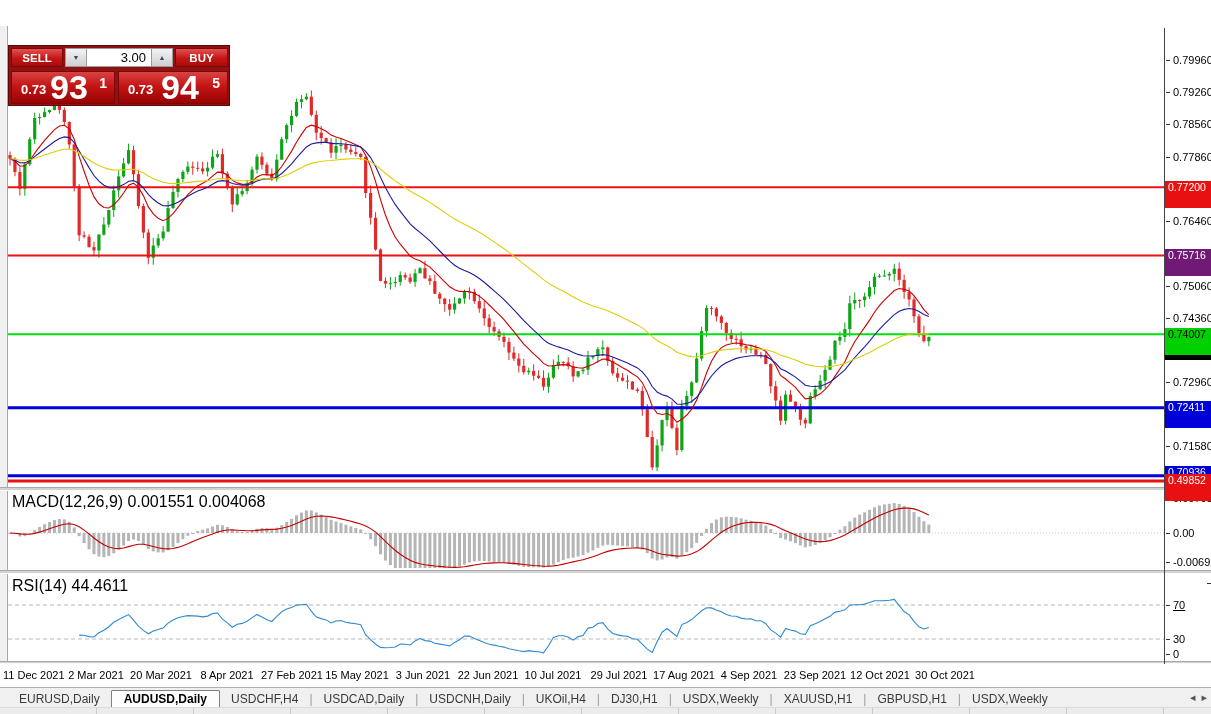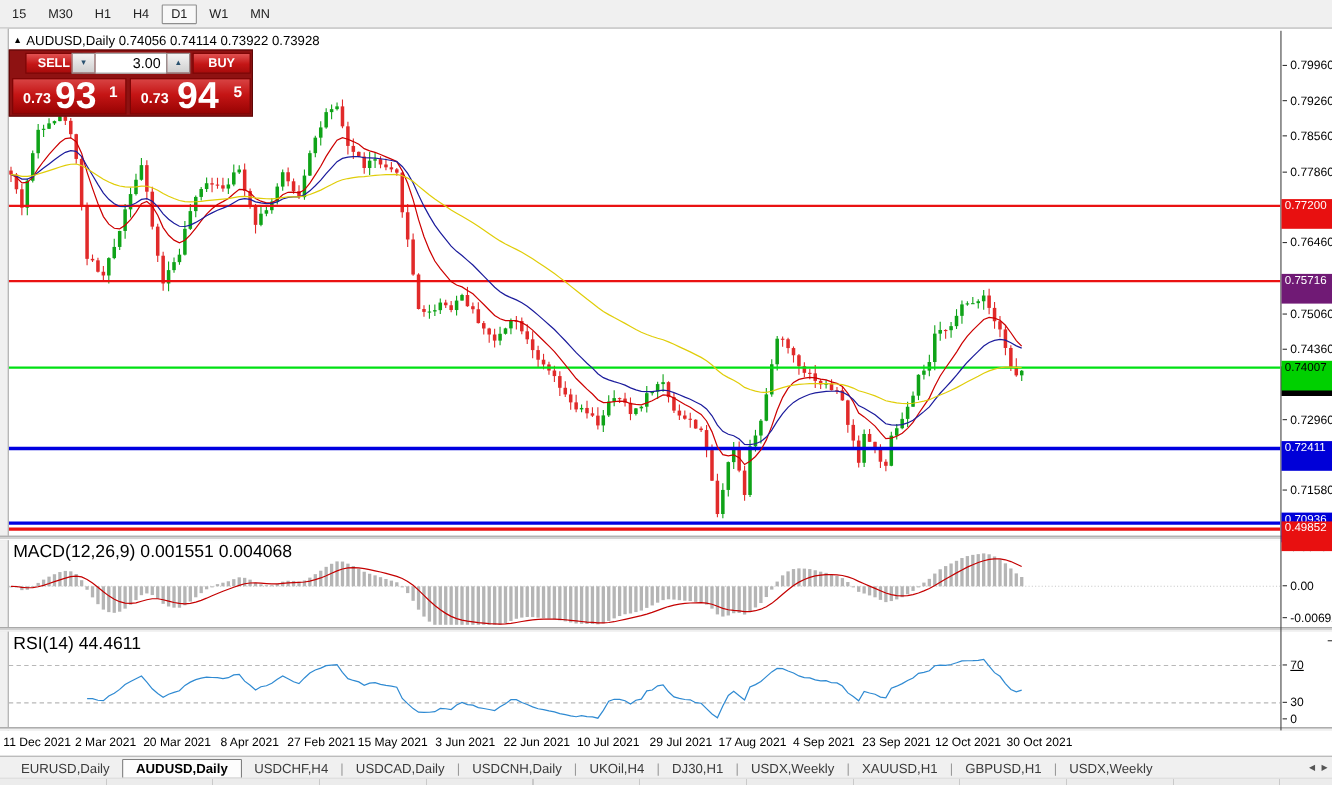--- a/index.html
+++ b/index.html
@@ -15,21 +15,21 @@
   #axis-vline{position:absolute;left:1164px;top:28px;width:1px;height:636px;background:#444;}
   .sep{position:absolute;left:0;width:1211px;background:#d2d2d2;border-top:1px solid #a9a9a9;border-bottom:1px solid #fbfbfb;box-sizing:border-box;}
   
   #chart-header{position:absolute;left:12px;top:30px;font-size:12px;color:#000;white-space:nowrap;}
   #chart-header .arr{font-size:8px;vertical-align:2px;margin-right:4px;}
   
   #trade-panel{position:absolute;left:8px;top:45px;width:222px;height:61px;background:#8e1212;border:1px solid #5e0707;box-sizing:border-box;}
   .tp-row1{position:absolute;left:0;top:0;width:100%;height:24px;}
   .tp-sell,.tp-buy{position:absolute;top:2px;height:19px;line-height:19px;text-align:center;color:#fff;font-size:11.5px;font-weight:600;
       background:linear-gradient(180deg,#e25252 0%,#c41616 55%,#a80c0c 100%);border:1px solid #7d0505;box-sizing:border-box;cursor:pointer;}
-  .tp-sell{left:14px;width:52px;}
+  .tp-sell{left:2px;width:52px;}
   .tp-buy{left:166px;width:53px;}
   #vol-spin{position:absolute;left:56px;top:2px;width:108px;height:19px;display:flex;}
   .spin-btn{width:22px;height:19px;background:linear-gradient(180deg,#f3f3f3,#cfcfcf);border:1px solid #9a9a9a;box-sizing:border-box;
       font-size:7px;color:#2a5270;text-align:center;line-height:17px;cursor:pointer;}
   #vol-input{width:64px;height:19px;border:1px solid #9a9a9a;border-left:none;border-right:none;box-sizing:border-box;
       font-family:inherit;font-size:13px;text-align:right;padding:0 5px 0 0;color:#000;background:#fff;}
   .tp-big{position:absolute;top:25px;height:33px;color:#fff;cursor:pointer;
       background:linear-gradient(180deg,#d84343 0%,#c51515 45%,#980303 100%);border:1px solid #7d0505;box-sizing:border-box;}
   #tp-big-sell{left:2px;width:104px;}
   #tp-big-buy{left:109px;width:110px;}
@@ -54,29 +54,20 @@
   #tab-strip{position:absolute;left:0;bottom:0;width:100%;height:6px;background:#ececec;
       background-image:repeating-linear-gradient(90deg,transparent 0px,transparent 96px,#c9c9c9 96px,#c9c9c9 97px);border-top:1px solid #dcdcdc;}
   #tab-nav{position:absolute;right:4px;top:3px;font-size:11px;color:#555;display:flex;gap:6px;}
   #tab-nav span{cursor:pointer;}
   svg{position:absolute;}
 </style>
 </head>
 <body>
 
 <div id="app">
-  <div id="tf-toolbar">
-      <div class="tf-btn">15</div>
-      <div class="tf-btn">M30</div>
-      <div class="tf-btn">H1</div>
-      <div class="tf-btn">H4</div>
-      <div class="tf-btn active">D1</div>
-      <div class="tf-btn">W1</div>
-      <div class="tf-btn">MN</div>
-    </div>
   <div id="left-gutter"></div>
 
   <svg id="main-svg" style="left:8px;top:28px" width="1156" height="459" viewBox="8 28 1156 459">
       <line x1="10" y1="151.5495010547863" x2="10" y2="165.41948344603736" stroke="#e12a2a" stroke-width="1"></line>
       <rect x="8.4" y="155.0597057898488" width="3.2" height="3.6848000000001093" fill="#e12a2a"></rect>
       <line x1="14.940000000000001" y1="157.3756779998883" x2="14.940000000000001" y2="176.18005293202134" stroke="#e12a2a" stroke-width="1"></line>
       <rect x="13.340000000000002" y="158.74450578984892" width="3.2" height="13.312222218359295" fill="#e12a2a"></rect>
       <line x1="19.880000000000003" y1="167.1648524189692" x2="19.880000000000003" y2="195.57365856416516" stroke="#e12a2a" stroke-width="1"></line>
       <rect x="18.28" y="172.0567280082082" width="3.2" height="16.740090964775646" fill="#e12a2a"></rect>
       <line x1="24.82" y1="162.34265940698435" x2="24.82" y2="195.70351605100024" stroke="#0fa318" stroke-width="1"></line>
@@ -647,23 +638,20 @@
       <rect x="922.4000000000001" y="521.2647929646782" width="3" height="11.735207035321764" fill="#b5b5b5"></rect>
       <rect x="927.34" y="524.548358805576" width="3" height="8.451641194424042" fill="#b5b5b5"></rect>
       <path d="M10.0 533.0 L14.9 533.2 L19.9 533.9 L24.8 534.3 L29.8 534.2 L34.7 533.4 L39.6 532.1 L44.6 530.5 L49.5 528.8 L54.5 527.1 L59.4 525.5 L64.3 524.2 L69.3 523.8 L74.2 524.5 L79.2 526.8 L84.1 530.1 L89.0 533.9 L94.0 538.0 L98.9 541.7 L103.9 544.8 L108.8 547.0 L113.7 548.3 L118.7 548.6 L123.6 548.0 L128.6 546.6 L133.5 545.2 L138.4 544.3 L143.4 544.3 L148.3 545.2 L153.3 546.5 L158.2 547.7 L163.1 548.6 L168.1 548.9 L173.0 548.5 L178.0 547.4 L182.9 545.8 L187.8 543.8 L192.8 541.6 L197.7 539.5 L202.7 537.5 L207.6 535.7 L212.5 533.9 L217.5 532.1 L222.4 530.7 L227.4 530.0 L232.3 529.9 L237.2 530.2 L242.2 530.5 L247.1 530.8 L252.1 530.8 L257.0 530.4 L261.9 529.9 L266.9 529.6 L271.8 529.4 L276.8 529.1 L281.7 528.3 L286.6 527.0 L291.6 525.4 L296.5 523.4 L301.5 521.2 L306.4 519.0 L311.3 517.3 L316.3 516.3 L321.2 516.0 L326.2 516.2 L331.1 516.9 L336.0 517.8 L341.0 518.9 L345.9 520.0 L350.9 521.3 L355.8 522.6 L360.7 524.0 L365.7 525.9 L370.6 528.6 L375.6 532.1 L380.5 536.5 L385.4 541.3 L390.4 546.1 L395.3 550.5 L400.3 554.3 L405.2 557.6 L410.1 560.3 L415.1 562.4 L420.0 563.8 L425.0 564.7 L429.9 565.4 L434.8 566.0 L439.8 566.4 L444.7 566.9 L449.7 567.2 L454.6 567.4 L459.5 567.2 L464.5 566.7 L469.4 565.9 L474.4 565.0 L479.3 564.2 L484.2 563.5 L489.2 563.1 L494.1 562.9 L499.1 562.8 L504.0 562.8 L508.9 563.1 L513.9 563.4 L518.8 563.9 L523.8 564.5 L528.7 565.0 L533.6 565.5 L538.6 565.8 L543.5 566.2 L548.5 566.3 L553.4 565.9 L558.3 565.2 L563.3 564.1 L568.2 563.0 L573.2 561.9 L578.1 560.8 L583.0 559.7 L588.0 558.3 L592.9 556.7 L597.9 554.9 L602.8 553.1 L607.7 551.4 L612.7 550.1 L617.6 549.2 L622.6 548.6 L627.5 548.2 L632.4 548.0 L637.4 547.9 L642.3 548.3 L647.3 549.3 L652.2 551.1 L657.1 553.0 L662.1 554.3 L667.0 554.9 L672.0 555.4 L676.9 556.1 L681.8 556.0 L686.8 555.2 L691.7 553.8 L696.7 551.6 L701.6 548.5 L706.5 544.5 L711.5 540.2 L716.4 536.1 L721.4 532.3 L726.3 529.2 L731.2 526.8 L736.2 524.9 L741.1 523.6 L746.1 522.8 L751.0 522.4 L755.9 522.4 L760.9 522.6 L765.8 523.2 L770.8 524.4 L775.7 526.1 L780.6 528.5 L785.6 530.7 L790.5 532.8 L795.5 534.9 L800.4 537.0 L805.3 539.1 L810.3 540.5 L815.2 541.4 L820.2 541.7 L825.1 541.4 L830.0 540.6 L835.0 539.1 L839.9 537.2 L844.9 535.0 L849.8 532.3 L854.7 529.3 L859.7 526.4 L864.6 523.6 L869.6 520.8 L874.5 518.1 L879.4 515.6 L884.4 513.4 L889.3 511.4 L894.3 509.8 L899.2 508.6 L904.1 508.1 L909.1 508.1 L914.0 508.9 L919.0 510.5 L923.9 512.7 L928.8 515.0 " fill="none" stroke="#c40000" stroke-width="1.1"></path>
     </svg>
   <svg id="rsi-svg" style="left:8px;top:574px" width="1156" height="86" viewBox="8 574 1156 86">
       <line x1="8" y1="605" x2="1164" y2="605" stroke="#b8b8b8" stroke-dasharray="4 3"></line>
       <line x1="8" y1="639" x2="1164" y2="639" stroke="#b8b8b8" stroke-dasharray="4 3"></line>
       <path d="M79.2 635.1 L84.1 635.2 L89.0 636.6 L94.0 637.0 L98.9 632.8 L103.9 630.2 L108.8 626.7 L113.7 622.3 L118.7 619.5 L123.6 617.0 L128.6 614.6 L133.5 620.2 L138.4 626.2 L143.4 630.4 L148.3 633.8 L153.3 631.1 L158.2 629.5 L163.1 628.0 L168.1 623.1 L173.0 620.1 L178.0 617.8 L182.9 616.5 L187.8 615.6 L192.8 615.9 L197.7 616.1 L202.7 616.9 L207.6 616.1 L212.5 613.6 L217.5 613.0 L222.4 619.2 L227.4 622.9 L232.3 627.2 L237.2 624.3 L242.2 623.4 L247.1 621.2 L252.1 617.6 L257.0 614.5 L261.9 617.1 L266.9 619.8 L271.8 621.5 L276.8 616.3 L281.7 611.8 L286.6 609.1 L291.6 607.4 L296.5 605.1 L301.5 604.7 L306.4 604.3 L311.3 611.2 L316.3 617.0 L321.2 618.6 L326.2 619.9 L331.1 623.0 L336.0 621.0 L341.0 620.6 L345.9 622.2 L350.9 623.1 L355.8 623.7 L360.7 624.8 L365.7 635.0 L370.6 639.7 L375.6 644.2 L380.5 647.4 L385.4 647.7 L390.4 647.5 L395.3 647.0 L400.3 644.0 L405.2 644.3 L410.1 645.0 L415.1 640.9 L420.0 638.6 L425.0 640.6 L429.9 641.1 L434.8 643.3 L439.8 644.1 L444.7 645.0 L449.7 645.9 L454.6 642.4 L459.5 639.7 L464.5 636.1 L469.4 636.1 L474.4 638.6 L479.3 640.4 L484.2 642.6 L489.2 644.3 L494.1 645.1 L499.1 646.2 L504.0 647.1 L508.9 648.8 L513.9 649.7 L518.8 650.8 L523.8 651.6 L528.7 650.6 L533.6 651.4 L538.6 651.7 L543.5 652.9 L548.5 645.8 L553.4 637.5 L558.3 635.7 L563.3 635.8 L568.2 637.0 L573.2 640.1 L578.1 636.6 L583.0 635.6 L588.0 628.1 L592.9 627.3 L597.9 623.5 L602.8 622.6 L607.7 628.9 L612.7 633.5 L617.6 634.9 L622.6 635.9 L627.5 636.2 L632.4 638.8 L637.4 639.3 L642.3 644.2 L647.3 649.1 L652.2 652.5 L657.1 641.8 L662.1 632.2 L667.0 628.5 L672.0 632.5 L676.9 636.4 L681.8 624.6 L686.8 622.4 L691.7 619.6 L696.7 615.1 L701.6 610.8 L706.5 607.7 L711.5 607.9 L716.4 610.0 L721.4 611.8 L726.3 614.5 L731.2 616.0 L736.2 616.2 L741.1 618.1 L746.1 619.0 L751.0 618.8 L755.9 620.7 L760.9 620.8 L765.8 623.7 L770.8 629.9 L775.7 633.1 L780.6 637.1 L785.6 628.5 L790.5 630.0 L795.5 631.1 L800.4 633.7 L805.3 634.4 L810.3 625.7 L815.2 623.8 L820.2 621.5 L825.1 618.7 L830.0 616.3 L835.0 612.1 L839.9 611.3 L844.9 609.8 L849.8 605.2 L854.7 604.7 L859.7 604.8 L864.6 604.1 L869.6 602.5 L874.5 600.8 L879.4 600.7 L884.4 600.6 L889.3 600.3 L894.3 599.4 L899.2 605.6 L904.1 611.5 L909.1 614.8 L914.0 621.4 L919.0 626.8 L923.9 629.0 L928.8 627.4 " fill="none" stroke="#2f8ad2" stroke-width="1.1"></path>
     </svg>
 
-  <div id="chart-header">
-    <span class="arr">▲</span><span>AUDUSD,Daily 0.74056 0.74114 0.73922 0.73928</span>
-  </div>
 
   <div id="trade-panel">
     <div class="tp-row1">
       <div class="tp-sell">SELL</div>
       <div id="vol-spin">
         <div class="spin-btn"><span>▼</span></div>
         <input id="vol-input" value="3.00" style="">
         <div class="spin-btn"><span>▲</span></div>
       </div>
       <div class="tp-buy">BUY</div>

